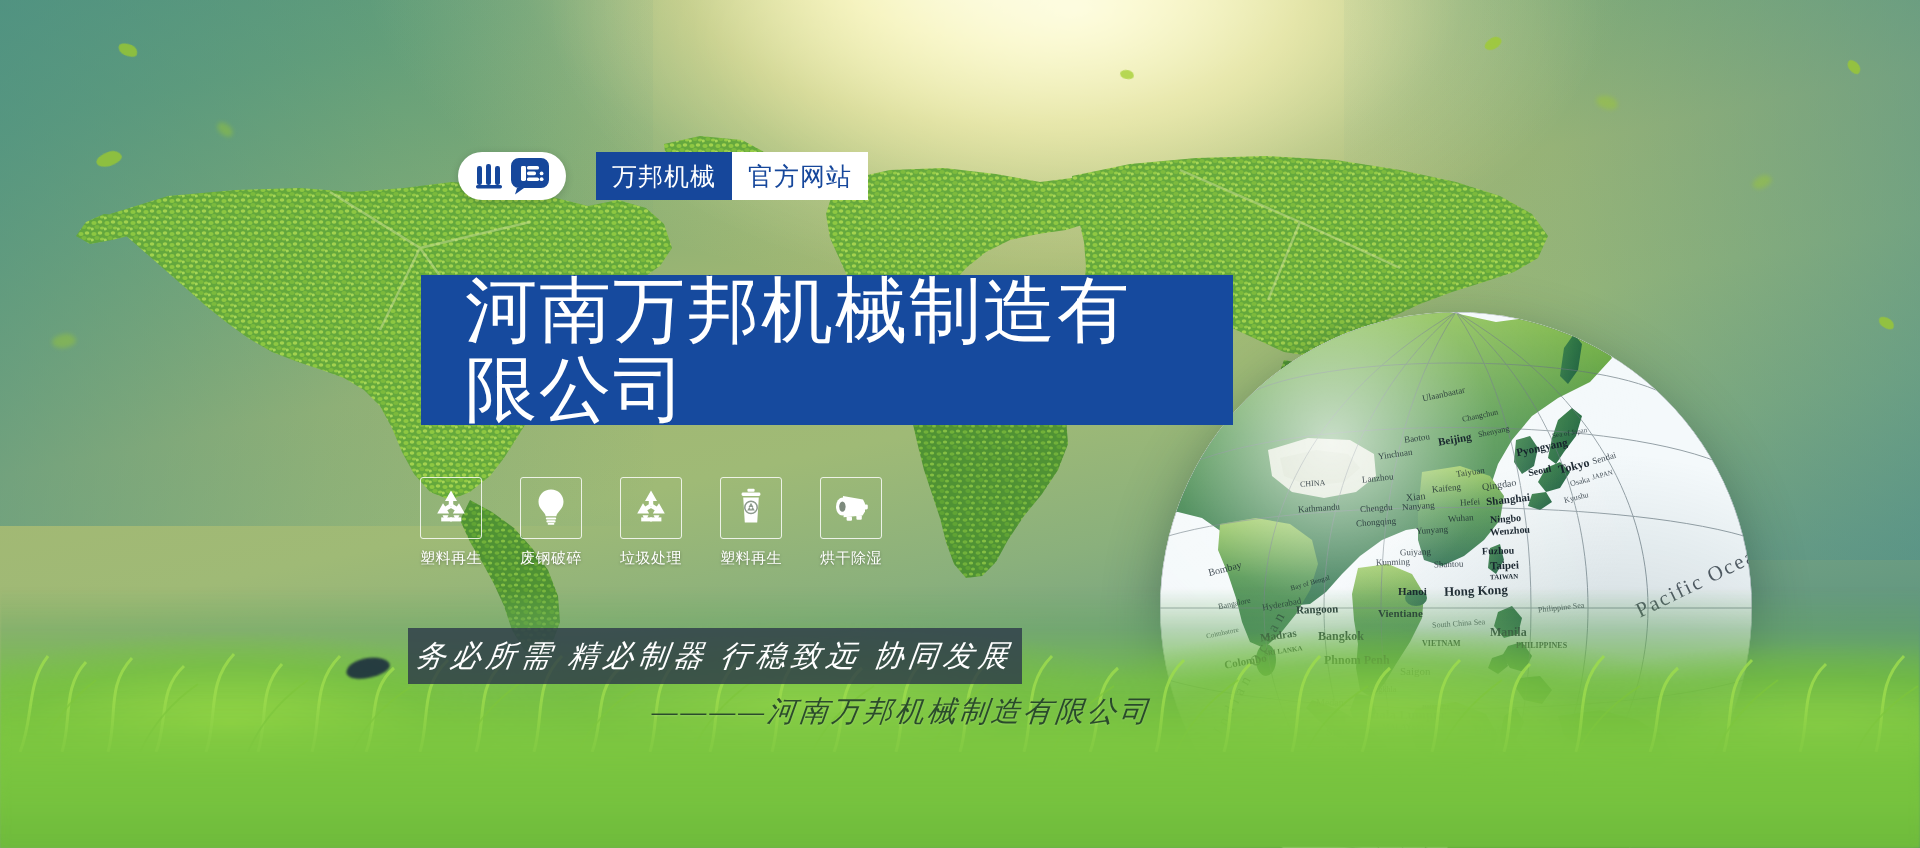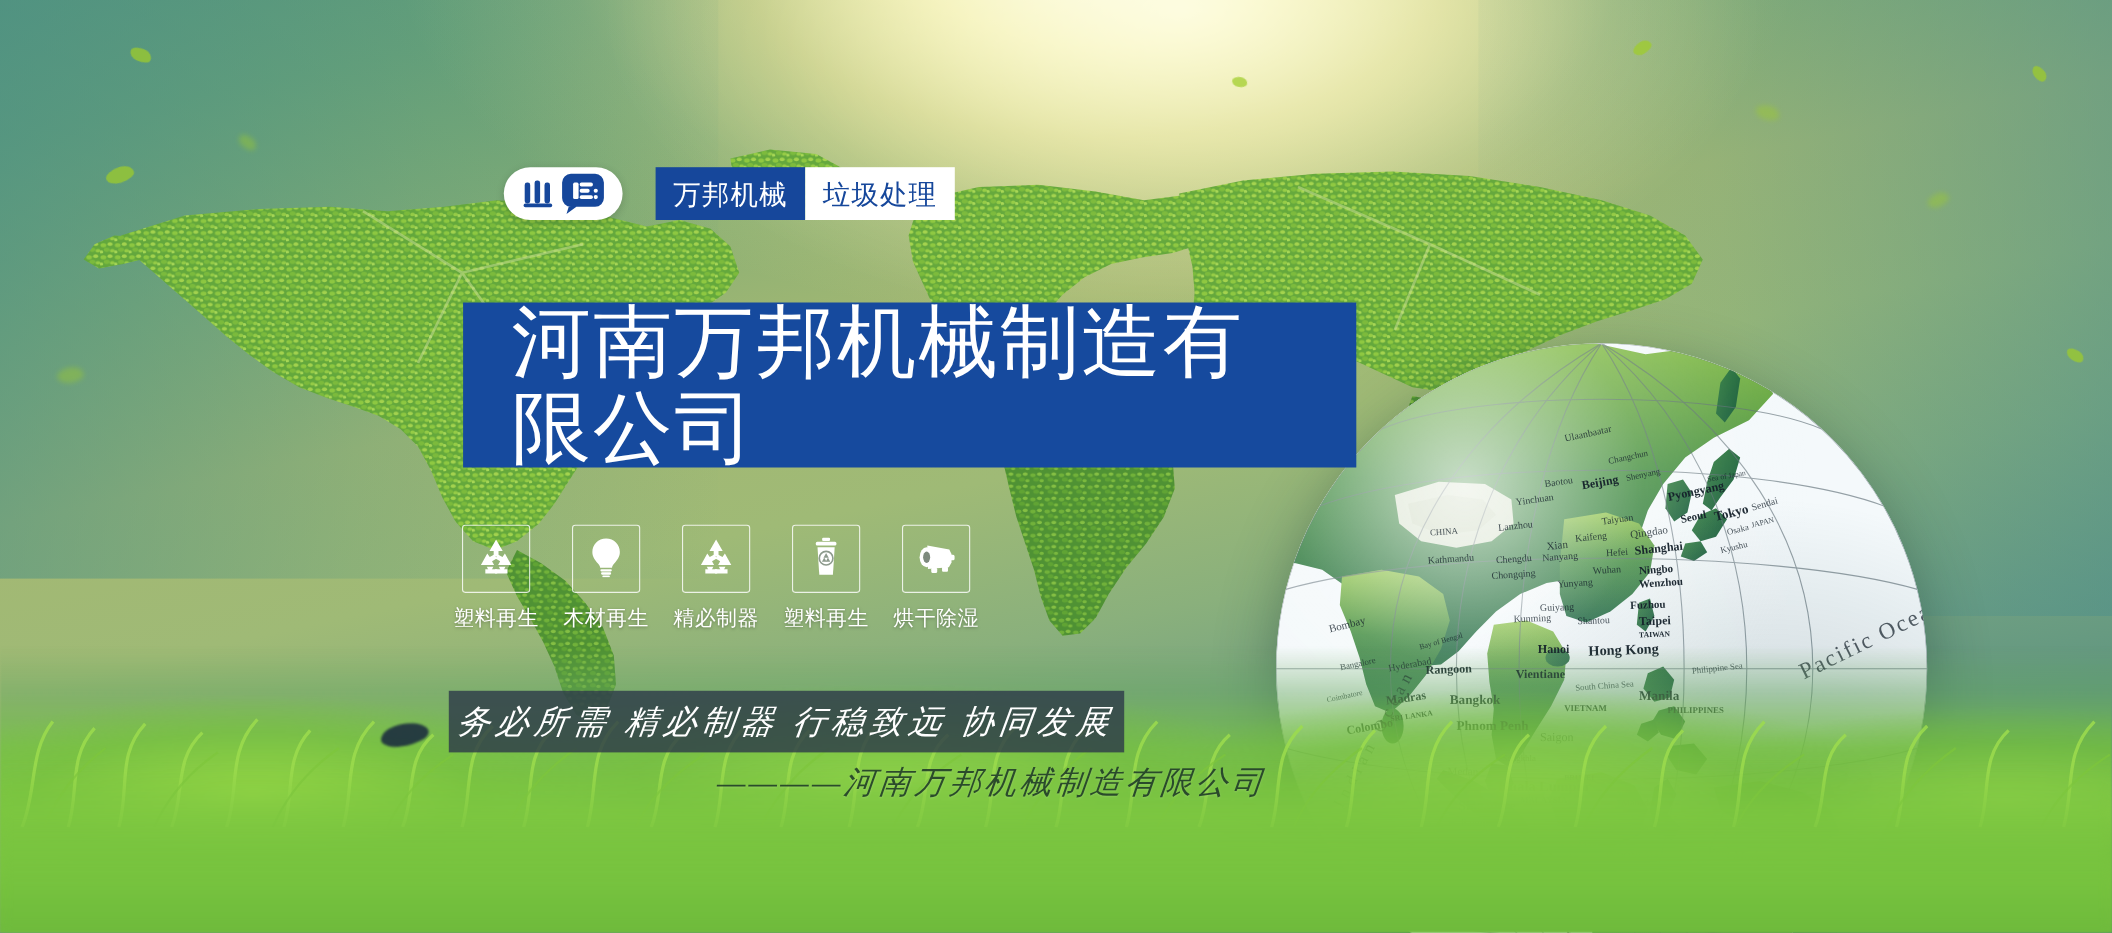--- a/index.html
+++ b/index.html
@@ -194,21 +194,21 @@
   .svc { width:62px; display:flex; flex-direction:column; align-items:center; }
   .svc-box {
     width:62px; height:62px;
     border:1.5px solid rgba(255,255,255,0.82);
     border-radius:3px;
     display:flex; align-items:center; justify-content:center;
   }
   .svc-box svg { width:38px; height:38px; }
   .svc-label {
     margin-top:10px;
-    font-size:19px;
+    font-size:15px;
     color:#ffffff;
     letter-spacing:0.5px;
     white-space:nowrap;
     text-shadow:0 1px 3px rgba(0,0,0,0.35);
     font-family:"DejaVu Sans","Liberation Sans",sans-serif;
   }
 
   
   .slogan-bar {
     position:absolute; left:408px; top:628px;
@@ -591,21 +591,21 @@
           <rect x="17" y="9" width="12" height="3.6" rx="1.6" fill="#ffffff"></rect>
           <rect x="17" y="14.6" width="9" height="3.6" rx="1.6" fill="#ffffff"></rect>
           <rect x="17" y="20.4" width="12" height="3.6" rx="1.6" fill="#ffffff"></rect>
           <circle cx="31.6" cy="16.4" r="1.9" fill="#ffffff"></circle>
           <circle cx="31.6" cy="22.2" r="1.9" fill="#ffffff"></circle>
         </svg>
       </span>
     </div>
     <div class="brand-tabs">
       <div class="tab tab-blue">万邦机械</div>
-      <div class="tab tab-white">垃圾处理</div>
+      <div class="tab tab-white">官方网站</div>
     </div>
   </div>
 
   <div class="title-block">
     <div class="title-main">河南万邦机械制造有限公司</div>
   </div>
 
   <div class="services">
 
     <div class="svc">
@@ -631,38 +631,38 @@
           <svg viewBox="0 0 38 38" fill="#ffffff">
             <path d="M19,2.5 C26.2,2.5 31.5,8 31.5,14.8 C31.5,19.6 28.8,22.4 26.6,25
                      C25.1,26.8 24.4,28 24.4,29.2 L13.6,29.2 C13.6,28 12.9,26.8 11.4,25
                      C9.2,22.4 6.5,19.6 6.5,14.8 C6.5,8 11.8,2.5 19,2.5 Z"></path>
             <rect x="13.8" y="30.4" width="10.4" height="2.1" rx="1"></rect>
             <rect x="14.4" y="33.3" width="9.2" height="2.1" rx="1"></rect>
             <rect x="15.6" y="36.1" width="6.8" height="1.7" rx="0.8"></rect>
           </svg>
         </span>
       </div>
-      <div class="svc-label">木材再生</div>
+      <div class="svc-label">废钢破碎</div>
     </div>
 
     <div class="svc">
       <div class="svc-box">
         <span>
           <svg viewBox="0 0 38 38" fill="#ffffff">
             <path d="M19,3.5 L25,14 L21.2,14 L21.2,19 L16.8,19 L16.8,14 L13,14 Z"></path>
             <path d="M5.2,26.6 L11,16.2 L13.2,19.4 L17.4,17 L19.6,20.8 L15.3,23.3 L17.2,26.6 Z"></path>
             <path d="M32.8,26.6 L20.8,26.6 L22.7,23.3 L18.4,20.8 L20.6,17 L24.8,19.4 L27,16.2 Z"></path>
             <path d="M10.5,28.2 L16.5,28.2 L13.5,33.8 Z"></path>
             <path d="M27.5,28.2 L21.5,28.2 L24.5,33.8 Z"></path>
             <path d="M9.2,30.4 L20,30.4 L20,34.4 L9.2,34.4 Z"></path>
             <path d="M18,30.4 L29.4,30.4 L29.4,34.4 L18,34.4 Z"></path>
           </svg>
         </span>
       </div>
-      <div class="svc-label">精必制器</div>
+      <div class="svc-label">垃圾处理</div>
     </div>
 
     <div class="svc">
       <div class="svc-box">
         <span>
           <svg viewBox="0 0 38 38" fill="#ffffff">
             <rect x="15.4" y="1.8" width="7.2" height="3" rx="1"></rect>
             <rect x="9.6" y="5.4" width="18.8" height="3.6" rx="1.4"></rect>
             <path d="M11.2,10.6 L26.8,10.6 L25.2,35.4 L12.8,35.4 Z"></path>
             <circle cx="19" cy="20.4" r="6.2" fill="none" stroke="#8d9a8d" stroke-width="1.5"></circle>

